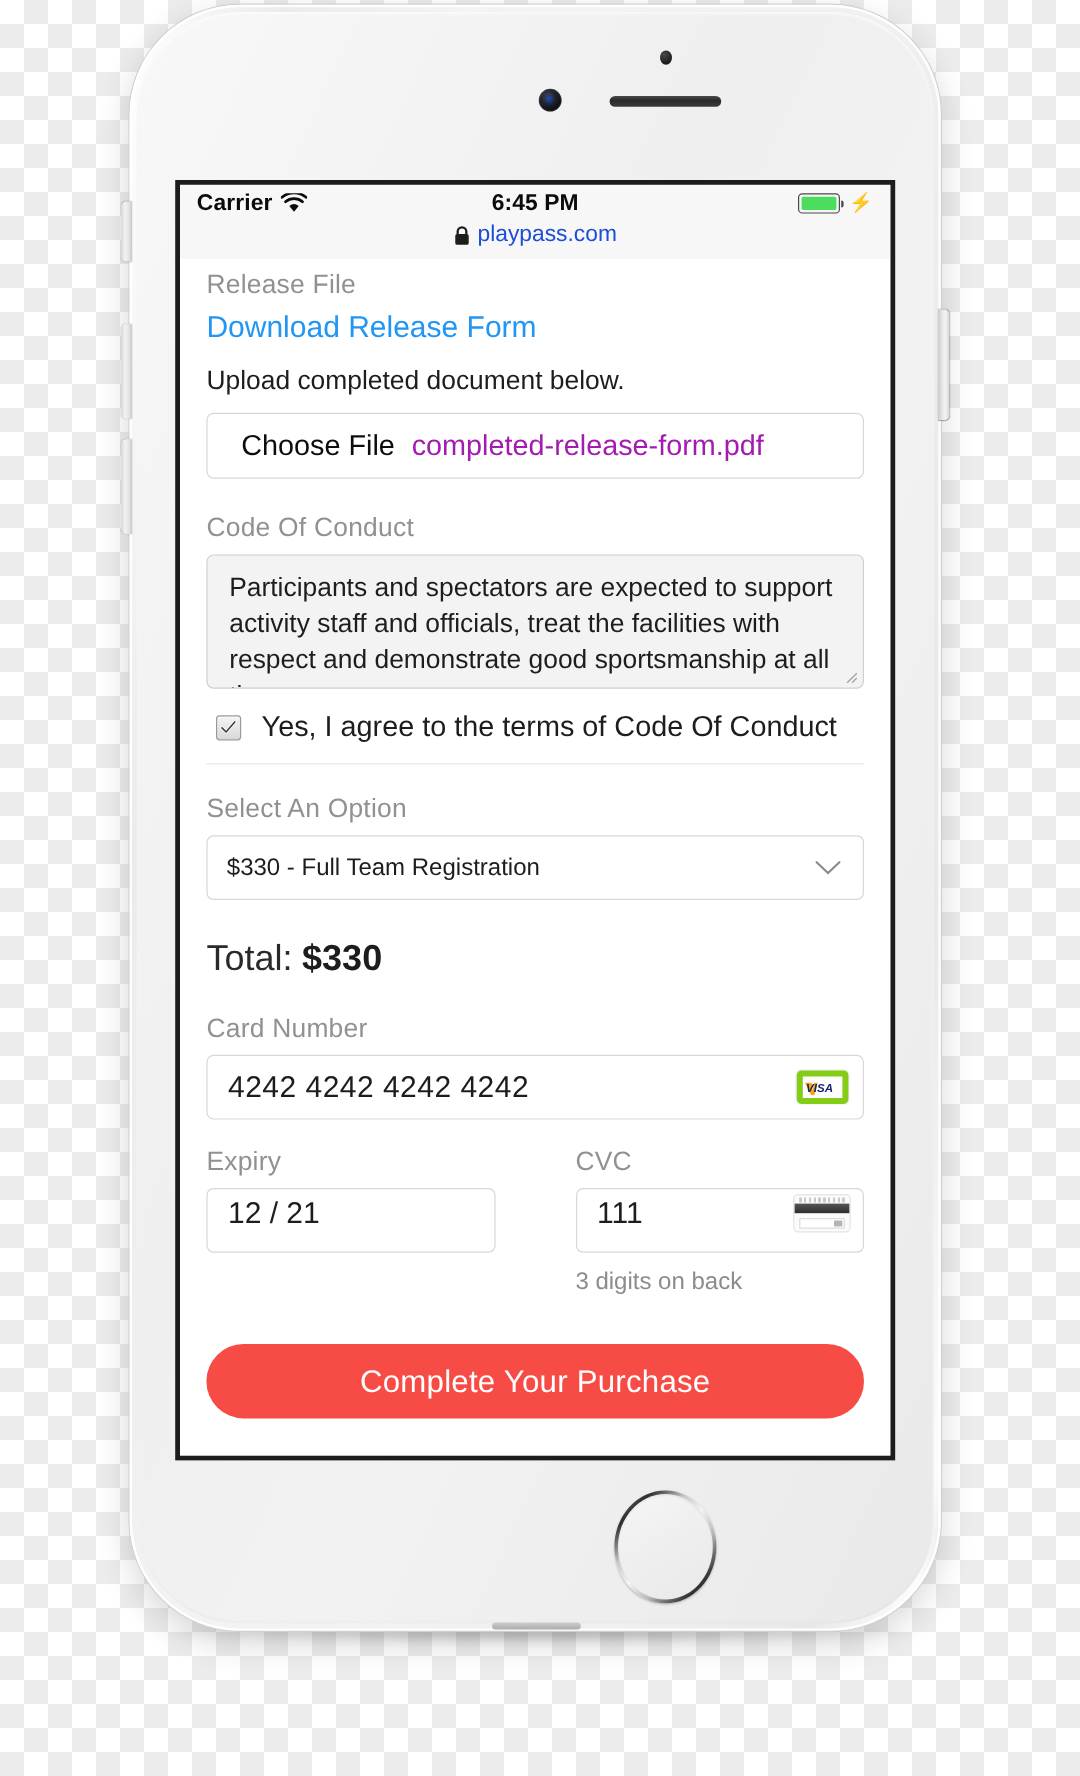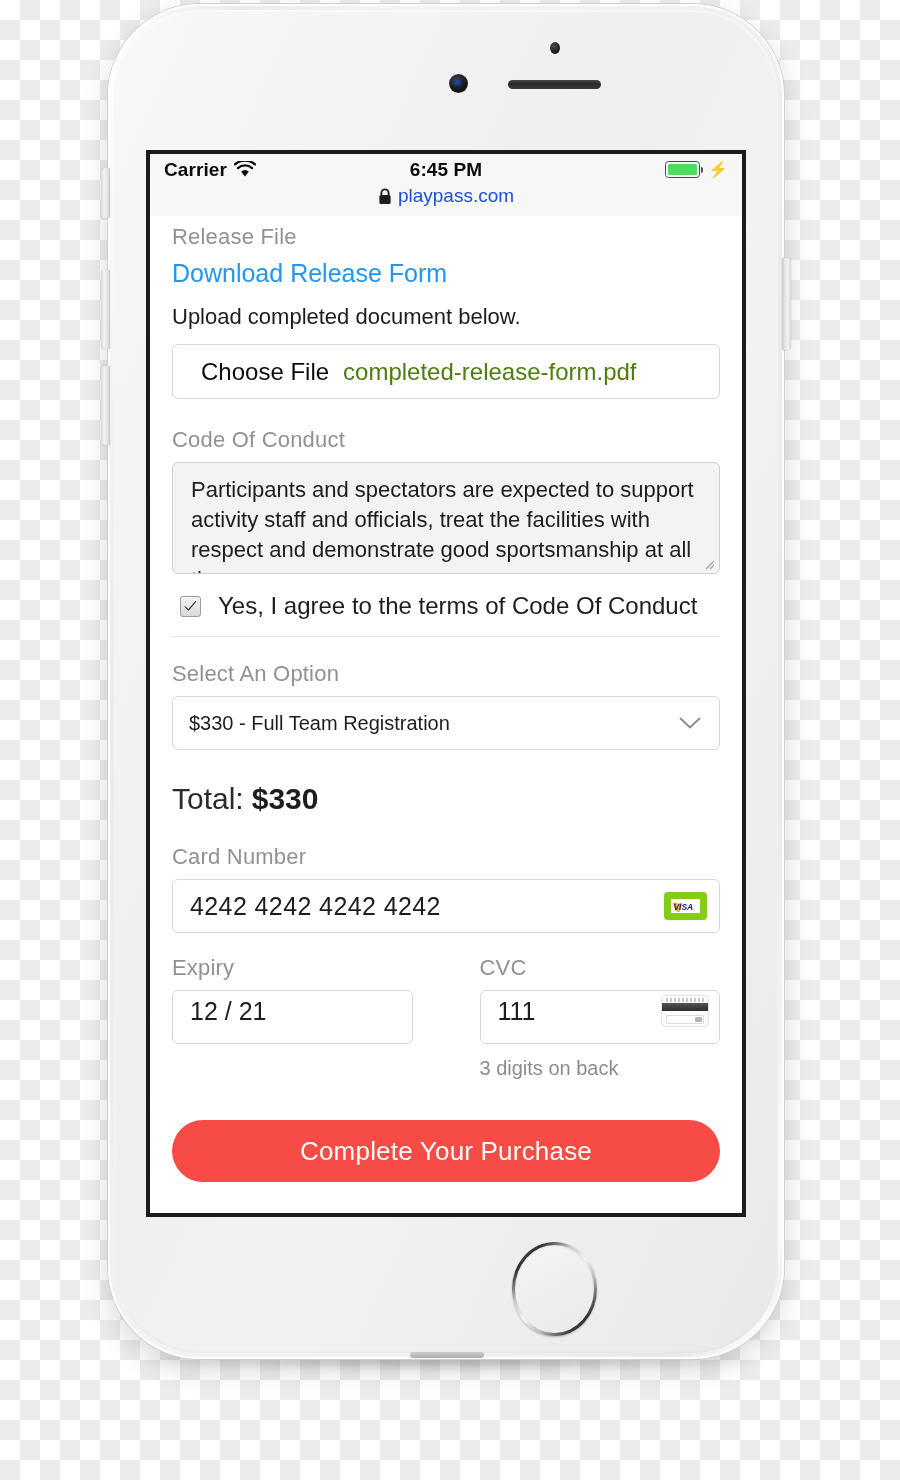--- a/index.html
+++ b/index.html
@@ -250,21 +250,21 @@
     font-size: 24px;
     color: #0d0d0d;
     background: none;
     border: none;
     font-family: inherit;
     cursor: pointer;
     padding: 0;
   }
   #chosen-file-name {
     font-size: 24px;
-    color: #4d7c0f;
+    color: #a21caf;
   }
 
   #code-of-conduct-section { margin-bottom: 4px; }
 
   #code-of-conduct-textarea {
     background: #f3f3f3;
     border: 1px solid #d0d0d0;
     border-radius: 6px;
     height: 112px;
     padding: 12px 16px 0 18px;
@@ -335,21 +335,21 @@
     justify-content: space-between;
     padding: 0 12px 0 17px;
     margin-bottom: 22px;
   }
   #card-number-value { font-size: 25px; color: #1d1d1d; letter-spacing: .4px; }
 
   #visa-badge {
     width: 43px; height: 28px;
     border-radius: 4px;
     background: #ffffff;
-    border: 7px solid #84cc16;
+    border: 5px solid #84cc16;
     box-shadow: 0 0 2px rgba(0,0,0,0.12);
     display: flex;
     align-items: center;
     justify-content: center;
   }
 
   #payment-details-row { display: flex; gap: 67px; }
   #expiry-column { width: 255px; }
   #cvc-column { width: 255px; }
 

